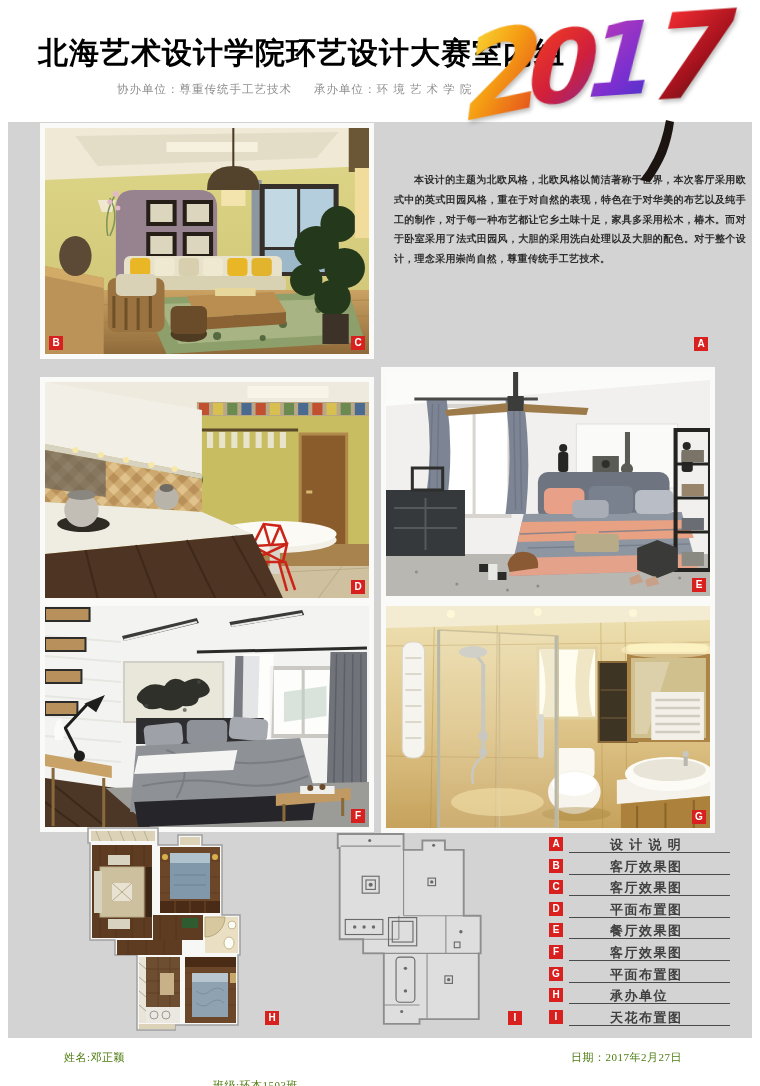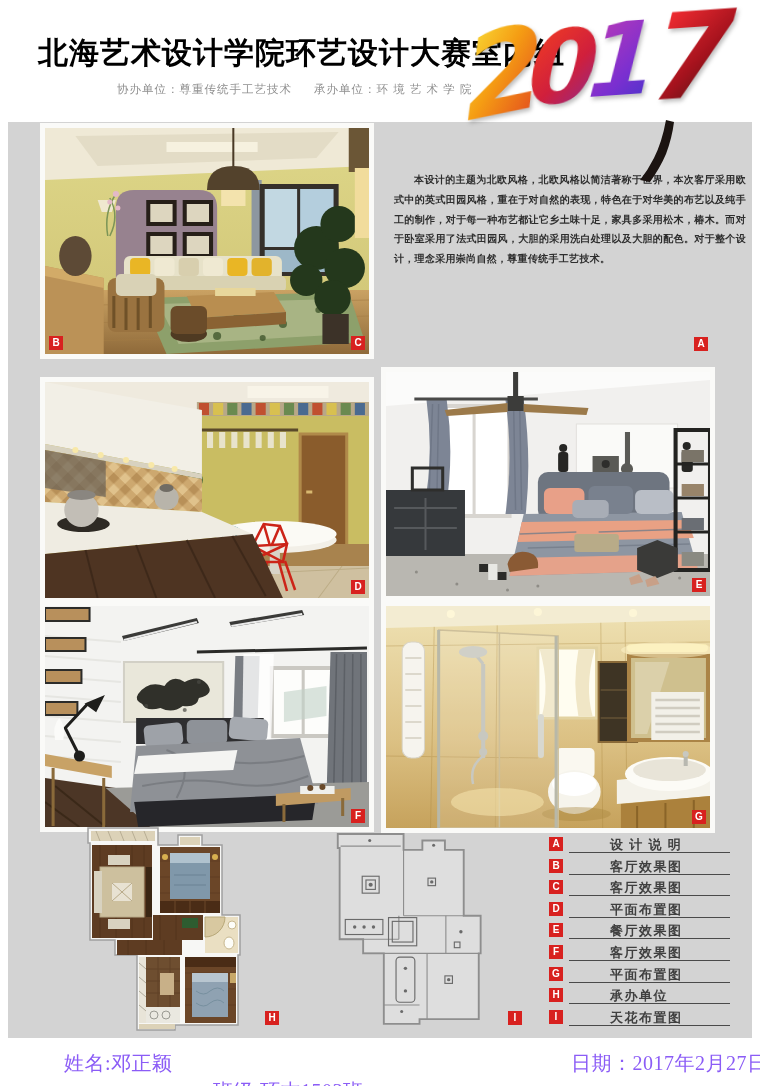--- a/index.html
+++ b/index.html
@@ -28,21 +28,21 @@
   .marker{position:absolute;width:14px;height:14px;background:#d8211f;color:#fff;z-index:6;
           font:bold 10px/14px "Liberation Sans",sans-serif;text-align:center;}
   .in-bl{left:9px;bottom:9px;}  .in-br{right:9px;bottom:9px;}
   .legend{position:absolute;left:549px;top:836px;width:181px;}
   .lg-row{position:relative;height:21.6px;}
   .lg-sq{position:absolute;left:0;top:1px;width:14px;height:14px;background:#d8211f;color:#fff;
          font:bold 10px/14px "Liberation Sans",sans-serif;text-align:center;}
   .lg-tx{position:absolute;left:37px;top:0;font-family:"Liberation Serif",serif;font-weight:bold;
          font-size:13px;color:#404040;letter-spacing:1.5px;white-space:nowrap;margin-left:24px;}
   .lg-ln{position:absolute;left:20px;right:0;top:16px;height:1px;background:#4a4a4a;}
-  .footer-text{position:absolute;font-family:"Liberation Serif",serif;font-size:20px;color:#8b5cf6;
+  .footer-text{position:absolute;font-family:"Liberation Serif",serif;font-size:11px;color:#4d7c0f;
                letter-spacing:.5px;white-space:nowrap;}
 </style>
 </head>
 <body>
 
 <div class="panel"></div>
 
 <h1 class="title">北海艺术设计学院环艺设计大赛室内组</h1>
 
 <div class="org">

